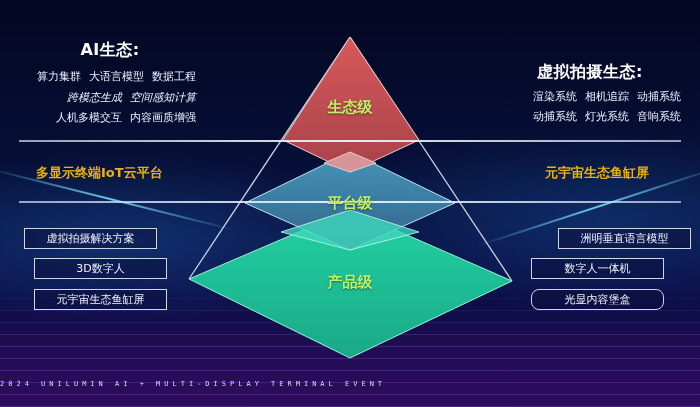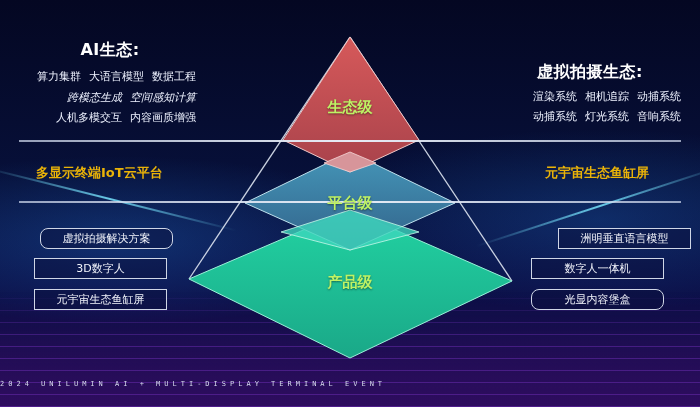--- a/index.html
+++ b/index.html
@@ -102,21 +102,21 @@
 <div class="eco-line" style="left:505px; width:180px; top:89px;">
   <span>渲染系统</span><span>相机追踪</span><span>动捕系统</span>
 </div>
 <div class="eco-line" style="left:505px; width:180px; top:109px;">
   <span>动捕系统</span><span>灯光系统</span><span>音响系统</span>
 </div>
 
 <div class="platform" style="left:36px; top:164px;">多显示终端IoT云平台</div>
 <div class="platform" style="left:545px; top:164px;">元宇宙生态鱼缸屏</div>
 
-<div class="pbox" style="left:40px; top:228px;border-radius:8px;">
+<div class="pbox" style="left:24px; top:228px;">
     <span>虚拟拍摄解决方案</span>
   </div>
 <div class="pbox" style="left:34px; top:258px;">
     <span>3D数字人</span>
   </div>
 <div class="pbox" style="left:34px; top:289px;">
     <span>元宇宙生态鱼缸屏</span>
   </div>
 
 <div class="pbox" style="left:558px; top:228px;">

